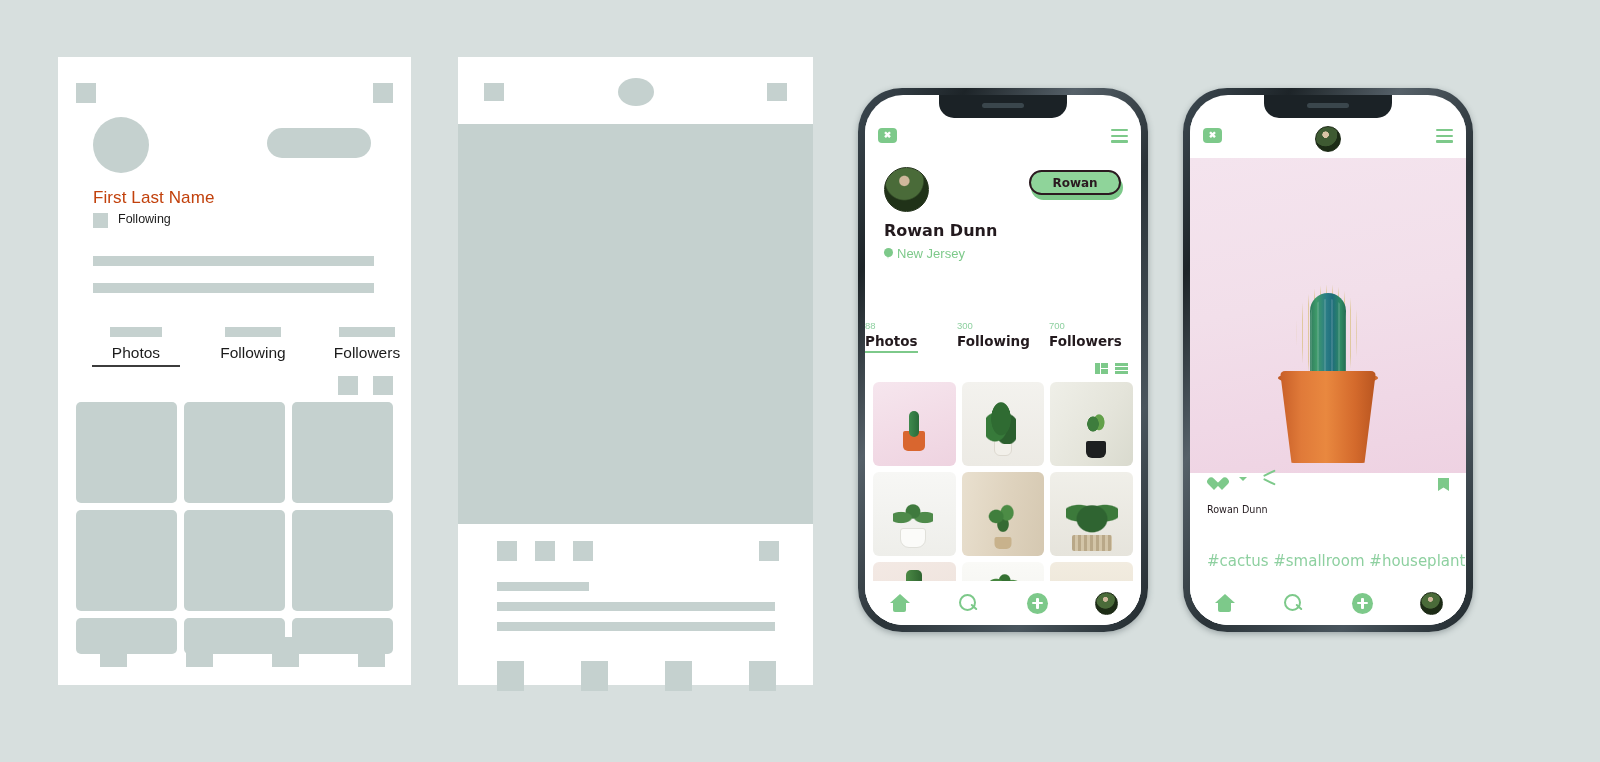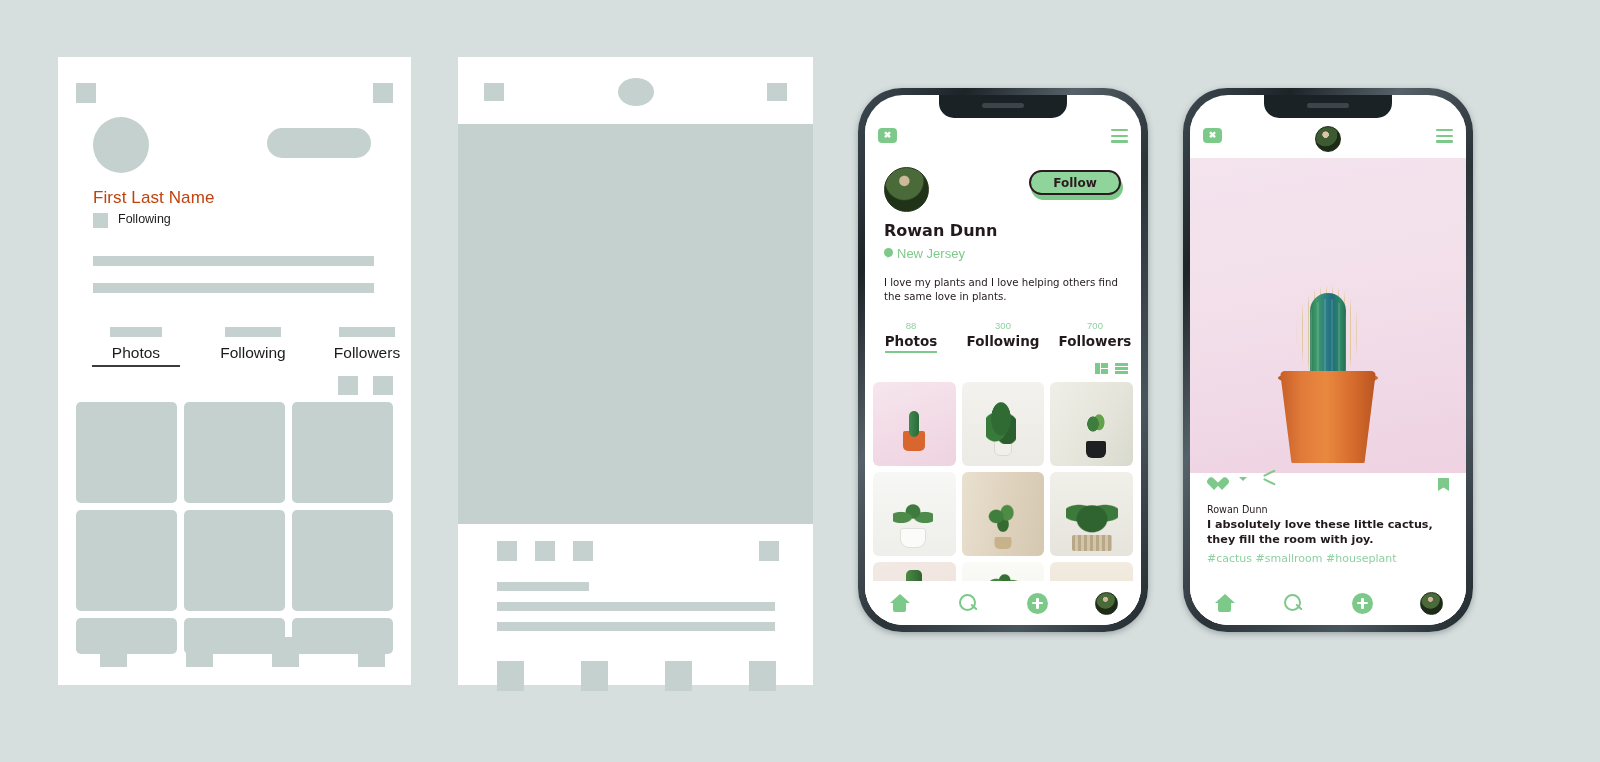--- a/index.html
+++ b/index.html
@@ -174,21 +174,21 @@
     border-left:1.9px solid transparent; border-right:1.9px solid transparent;
     border-top:5px solid #7dc98a;
   }
   .p1-loc span { font-size: 13px; color: #7dc98a; }
   .p1-bio {
     position: absolute; left: 19px; top: 118px; width: 248px;
     font-size: 10.2px; line-height: 1.38; color: #231a1e;
     font-family: "DejaVu Sans", sans-serif;
   }
   .p1-stats { position: absolute; left: 0; top: 162px; width: 100%; display: flex; }
-  .stat { flex: 1; text-align: center; }
+  .stat { flex: 1; text-align: left; }
   .stat .num { font-size: 9.5px; color: #8ed0a0; margin-bottom: 1px; }
   .stat .lbl { font-size: 13.5px; font-weight: bold; color: #231a1e; display: inline-block; font-family: "DejaVu Sans", sans-serif; }
   .stat.active .lbl { border-bottom: 2.4px solid #7dc98a; padding-bottom: 2px; }
   .viewtog { position: absolute; right: 13px; top: 205px; display: flex; gap: 7px; }
   .vt-grid { width: 13px; height: 11px; display: grid; grid-template-columns: 5px 7px; grid-template-rows: 5px 5px; gap: 1px; }
   .vt-grid b { background: #7dc98a; display: block; }
   .vt-grid b:nth-child(1){ grid-row: 1 / span 2; }
   .vt-list { width: 13px; height: 11px; display: grid; grid-template-rows: repeat(3, 3px); gap: 1px; }
   .vt-list b { background: #7dc98a; display: block; }
 
@@ -304,21 +304,21 @@
     position: absolute; left: 17px; top: 346px;
     font-size: 9.6px; color: #231a1e; font-family: "DejaVu Sans", sans-serif;
   }
   .post-caption {
     position: absolute; left: 17px; top: 360px; width: 250px;
     font-size: 11.2px; font-weight: bold; line-height: 1.32; color: #231a1e;
     font-family: "DejaVu Sans", sans-serif;
   }
   .post-tags {
     position: absolute; left: 17px; top: 394px;
-    font-size: 11px; color: #8ed0a0; font-family: "DejaVu Sans", sans-serif; text-align: center;
+    font-size: 15px; color: #8ed0a0; font-family: "DejaVu Sans", sans-serif; text-align: center;
   }
 </style>
 </head>
 <body>
 
 <div class="stage">
 
   <div class="wf wf1">
     <div class="ph ph-sq wf1-top-left"></div>
     <div class="ph ph-sq wf1-top-right"></div>
@@ -402,28 +402,27 @@
             <i></i>
             <i></i>
             <i></i>
           </div>
       </div>
 
       <div class="p1body">
         <div class="p1-avatar"></div>
         <div class="follow-wrap">
           <div class="follow-shadow"></div>
-          <div class="follow-btn">Follow</div>
+          <div class="follow-btn">Rowan</div>
         </div>
         <div class="p1-name">Rowan Dunn</div>
         <div class="p1-loc">
           <span class="pin"></span>
           <span>New Jersey</span>
         </div>
-        <div class="p1-bio">I love my plants and I love helping others find the same love in plants.</div>
 
         <div class="p1-stats">
           <div class="stat active">
             <div class="num">88</div>
             <div class="lbl">Photos</div>
           </div>
           <div class="stat">
             <div class="num">300</div>
             <div class="lbl">Following</div>
           </div>
@@ -501,21 +500,20 @@
         </div>
 
         <div class="actions">
           <span class="act ico-heart" style="left:17px"></span>
           <span class="act ico-comment" style="left:47px"></span>
           <span class="act ico-share" style="left:74px"></span>
           <span class="act ico-bookmark" style="right:17px"></span>
         </div>
 
         <div class="post-user">Rowan Dunn</div>
-        <div class="post-caption">I absolutely love these little cactus, they fill the room with joy.</div>
         <div class="post-tags">#cactus #smallroom #houseplant</div>
 
         <div class="bnav">
           <div class="bi">
               <span class="ico-home"></span>
             </div>
           <div class="bi">
               <span class="ico-search"></span>
             </div>
           <div class="bi">

